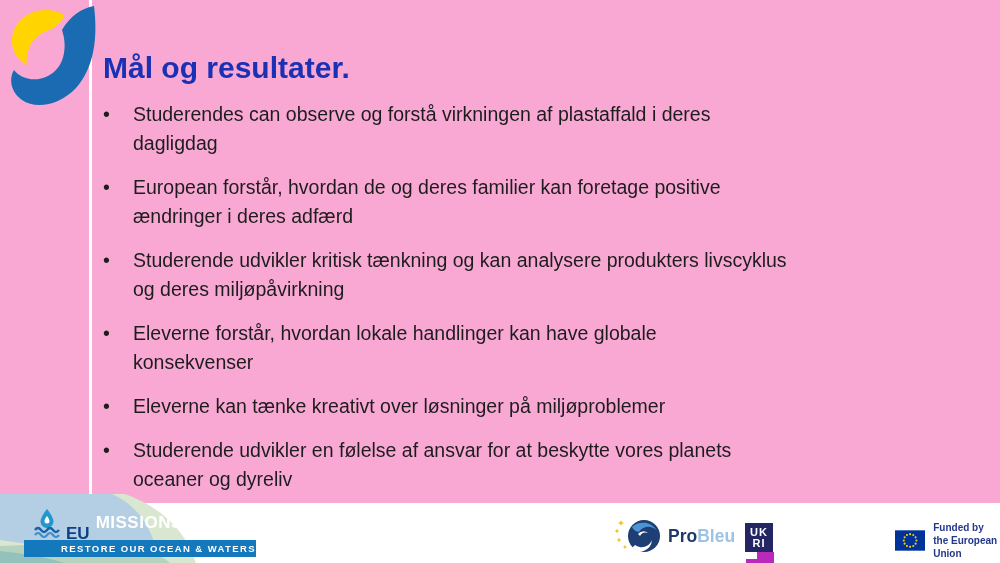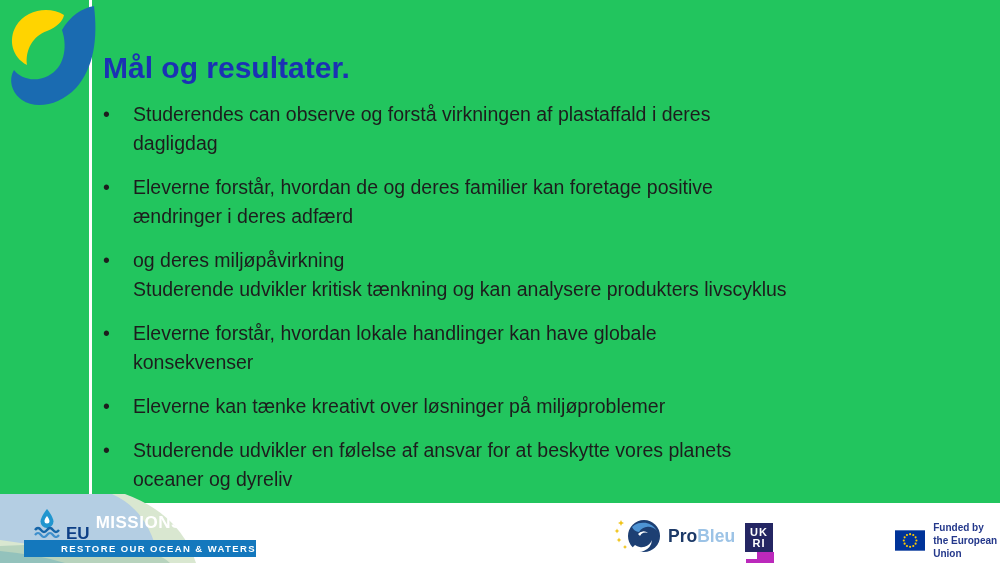--- a/index.html
+++ b/index.html
@@ -1,17 +1,17 @@
 <!DOCTYPE html>
 <html><head>
 <meta charset="utf-8">
 <style>
   html,body{margin:0;padding:0;}
   body{width:1000px;height:563px;font-family:"Liberation Sans", sans-serif;}
-  .slide{position:relative;width:1000px;height:563px;background:#22c55e;overflow:hidden;}
+  .slide{position:relative;width:1000px;height:563px;background:#f9a8d4;overflow:hidden;}
 
   
   .vline{position:absolute;left:89px;top:0;width:3px;height:503px;background:#ffffff;}
 
   
   .bird{position:absolute;left:6px;top:4px;width:92px;height:106px;}
 
   
   .content{position:absolute;left:103px;top:50px;width:810px;}
   .title{margin:0 0 14px 0;font-size:30px;font-weight:bold;color:#1b31b4;line-height:36px;letter-spacing:0px;}
@@ -69,29 +69,29 @@
       <li>
         <span class="dot">•</span>
         <span class="lines">
           <div>Studerendes can observe og forstå virkningen af plastaffald i deres</div>
           <div>dagligdag</div>
         </span>
       </li>
       <li>
         <span class="dot">•</span>
         <span class="lines">
-          <div>Eleverne forstår, hvordan de og deres familier kan foretage positive</div>
+          <div>European forstår, hvordan de og deres familier kan foretage positive</div>
           <div>ændringer i deres adfærd</div>
         </span>
       </li>
       <li>
         <span class="dot">•</span>
         <span class="lines">
+          <div>Studerende udvikler kritisk tænkning og kan analysere produkters livscyklus</div>
           <div>og deres miljøpåvirkning</div>
-          <div>Studerende udvikler kritisk tænkning og kan analysere produkters livscyklus</div>
         </span>
       </li>
       <li>
         <span class="dot">•</span>
         <span class="lines">
           <div>Eleverne forstår, hvordan lokale handlinger kan have globale</div>
           <div>konsekvenser</div>
         </span>
       </li>
       <li>

